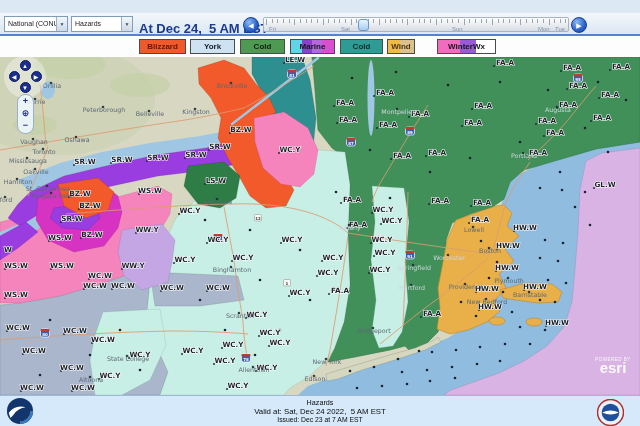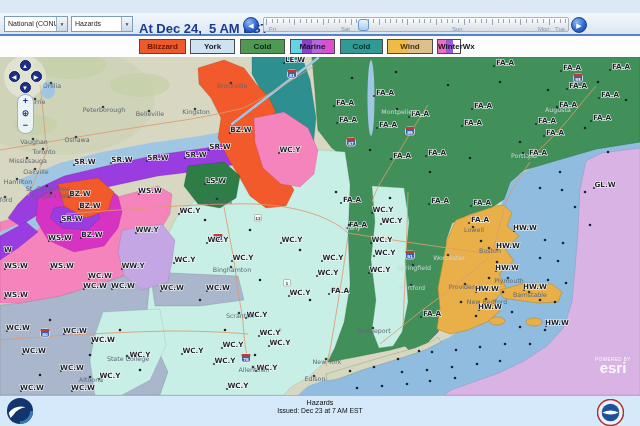--- a/index.html
+++ b/index.html
@@ -143,22 +143,22 @@
     </div>
     <div class="stepbtn" style="left:571px;">▶</div>
   </div>
 
   <div class="lgd" id="legendbar">
       <div class="lbtn" style="left: 139px; width: 47px; background: rgb(239, 90, 44); color: rgb(107, 20, 0);">Blizzard</div>
       <div class="lbtn" style="left: 190px; width: 45px; background: rgb(207, 226, 242); color: rgb(21, 32, 44);">York</div>
       <div class="lbtn" style="left: 240px; width: 45px; background: rgb(78, 154, 82); color: rgb(10, 36, 16);">Cold</div>
       <div class="lbtn" style="left: 290px; width: 45px; background: linear-gradient(90deg, rgb(98, 212, 232) 0%, rgb(98, 212, 232) 26%, rgb(138, 64, 200) 26%, rgb(138, 64, 200) 50%, rgb(180, 104, 220) 50%, rgb(180, 104, 220) 72%, rgb(216, 79, 208) 72%); color: rgb(20, 20, 32);">Marine</div>
       <div class="lbtn" style="left: 340px; width: 43px; background: rgb(47, 155, 148); color: rgb(4, 47, 43);">Cold</div>
-      <div class="lbtn" style="left: 387px; width: 46px; background: linear-gradient(90deg, rgb(239, 187, 71) 0%, rgb(239, 187, 71) 45%, rgb(220, 193, 141) 45%); color: rgb(74, 51, 16);">Wind</div>
-      <div class="lbtn" style="left: 437px; width: 24px; background: linear-gradient(90deg, rgb(240, 108, 190) 0%, rgb(240, 108, 190) 38%, rgb(152, 90, 214) 38%, rgb(152, 90, 214) 66%, rgb(255, 255, 255) 66%); color: rgb(20, 20, 32);">WinterWx</div>
+      <div class="lbtn" style="left: 387px; width: 28px; background: linear-gradient(90deg, rgb(239, 187, 71) 0%, rgb(239, 187, 71) 45%, rgb(220, 193, 141) 45%); color: rgb(74, 51, 16);">Wind</div>
+      <div class="lbtn" style="left: 437px; width: 59px; background: linear-gradient(90deg, rgb(240, 108, 190) 0%, rgb(240, 108, 190) 38%, rgb(152, 90, 214) 38%, rgb(152, 90, 214) 66%, rgb(255, 255, 255) 66%); color: rgb(20, 20, 32);">WinterWx</div>
     </div>
 
   <div class="mapwrap">
     <svg id="mapsvg" width="640" height="338" viewBox="0 57 640 338">
         <rect x="0" y="57" width="640" height="338" fill="#d8d8c2"></rect>
         <ellipse fill="#b5c79c" stroke="none" stroke-width="0.6" opacity="0.25" cx="60" cy="100" rx="95" ry="55"></ellipse>
         <ellipse fill="#c2cfa4" stroke="none" stroke-width="0.6" opacity="0.6" cx="70" cy="65" rx="36" ry="14"></ellipse>
         <ellipse fill="#c2cfa4" stroke="none" stroke-width="0.6" opacity="0.6" cx="140" cy="85" rx="30" ry="12"></ellipse>
         <ellipse fill="#c2cfa4" stroke="none" stroke-width="0.6" opacity="0.6" cx="35" cy="125" rx="22" ry="10"></ellipse>
         <polygon fill="#8fbcdf" stroke="none" stroke-width="0.6" points="640,140 590,148 540,164 508,180 500,210 505,250 492,292 478,318 448,338 418,350 378,362 338,375 308,386 298,395 640,395"></polygon>
@@ -594,20 +594,21 @@
     </div>
   </div>
 
   <div class="ft">
     <svg class="logo" style="left:6px;" width="28" height="28" viewBox="0 0 30 30">
       <circle cx="15" cy="15" r="14" fill="#12356b"></circle>
       <path d="M15,29 A14,14 0 0 0 29,15 L26,15 A11,11 0 0 1 15,26 Z" fill="#3d7ab8"></path>
       <path d="M3,17 Q10,8 21,11 Q13,12 8.5,18.5 Q5.8,21.5 5,22.5 Q3.4,20 3,17 Z" fill="#ffffff"></path>
     </svg>
     <div class="l1">Hazards</div>
+    <div class="l2">Valid at: Sat, Dec 24 2022,  5 AM EST</div>
     <div class="l3">Issued: Dec 23 at 7 AM EST</div>
     <svg class="logo" style="left:597px;top:3px;" width="27" height="27" viewBox="0 0 26 26">
       <circle cx="13" cy="13" r="12.5" fill="#edf2f8" stroke="#b03030" stroke-width="1.5"></circle>
       <circle cx="13" cy="13" r="8.5" fill="#1d509e"></circle>
       <path d="M5,13 Q13,9 21,13 Q13,17 5,13 Z" fill="#ffffff"></path>
     </svg>
   </div>
 
 </div>
 

